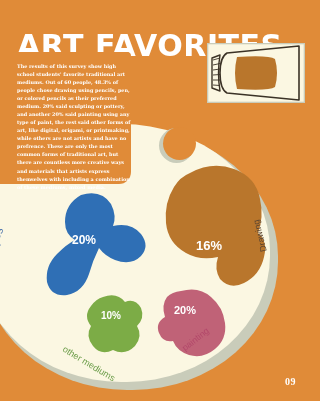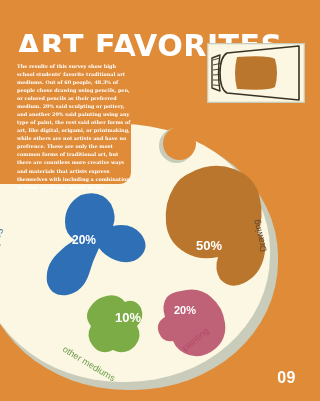--- a/index.html
+++ b/index.html
@@ -131,21 +131,21 @@
   }
 
   .seg-drawing  { left: 164px; top: 165px;  width: 116px; height: 125px; }
   .seg-sculpt   { left: 45px;  top: 192px;  width: 105px; height: 105px; }
   .seg-painting { left: 157px; top: 289px;  width: 70px;  height: 70px;  }
   .seg-other    { left: 83px;  top: 294px;  width: 62px;  height: 62px;  }
 
   .lbl-drawing  { left: 196px; top: 238px; font-size: 13px; }
   .lbl-sculpt   { left: 72px;  top: 233px; font-size: 12px; }
   .lbl-painting { left: 174px; top: 304px; font-size: 11px; }
-  .lbl-other    { left: 115px;  top: 310px; font-size: 13px; }
+  .lbl-other    { left: 101px;  top: 310px; font-size: 10px; }
 
   
   .cat {
     position: absolute;
     font-family: "Liberation Sans", sans-serif;
     font-size: 9px;
     white-space: nowrap;
   }
   .cat-sculpting {
     left: 5px;
@@ -175,23 +175,23 @@
     transform: rotate(31deg);
     transform-origin: left top;
   }
 
   
   .page-number {
     position: absolute;
     right: 12px;
     bottom: 14px;
     color: #ffffff;
-    font-family: Liberation Sans, sans-serif;
-    font-weight: 700;
-    font-size: 16px;
+    font-family: Liberation Serif, serif;
+    font-weight: 700;
+    font-size: 10px;
     letter-spacing: 0.5px;
     text-align: right;
   }
 </style>
 </head>
 <body>
 
 <div class="page">
 
   <h1 class="title">ART FAVORITES</h1>
@@ -222,21 +222,21 @@
   <div class="text-panel"></div>
   <p class="body-text">The results of this survey show high school students' favorite traditional art mediums. Out of 60 people, 48.3% of people chose drawing using pencils, pen, or colored pencils as their preferred medium. 20% said sculpting or pottery, and another 20% said painting using any type of paint, the rest said other forms of art, like digital, origami, or printmaking, while others are not artists and have no prefrence. These are only the most common forms of traditional art, but there are countless more creative ways and materials that artists express themselves with including a combination of these mediums, mixed media.</p>
 
   <div class="blob seg-drawing">
     <svg width="116" height="125" viewBox="0 0 116 125" xmlns="http://www.w3.org/2000/svg">
       <path d="M26 8 Q48 -4 70 4 Q92 12 96 34 Q100 52 94 68 Q104 76 100 92
                Q96 110 80 118 Q66 125 56 114 Q50 104 54 92
                Q36 96 22 88 Q4 78 2 58 Q0 38 10 22 Q16 12 26 8 Z" fill="#b9762c"></path>
     </svg>
   </div>
-  <div class="blob-label lbl-drawing">50%</div>
+  <div class="blob-label lbl-drawing">16%</div>
 
   <div class="blob seg-sculpt">
     <svg width="105" height="105" viewBox="0 0 105 105" xmlns="http://www.w3.org/2000/svg">
       <path d="M36 3 Q56 -3 66 12 Q72 24 68 34 Q86 30 96 42 Q105 54 96 64
                Q86 74 70 68 Q60 64 54 56 Q48 68 44 82 Q38 100 22 103
                Q6 105 2 90 Q0 74 12 62 Q22 52 30 48 Q20 42 20 30
                Q20 12 36 3 Z" fill="#2f6fb5"></path>
     </svg>
   </div>
   <div class="blob-label lbl-sculpt">20%</div>

